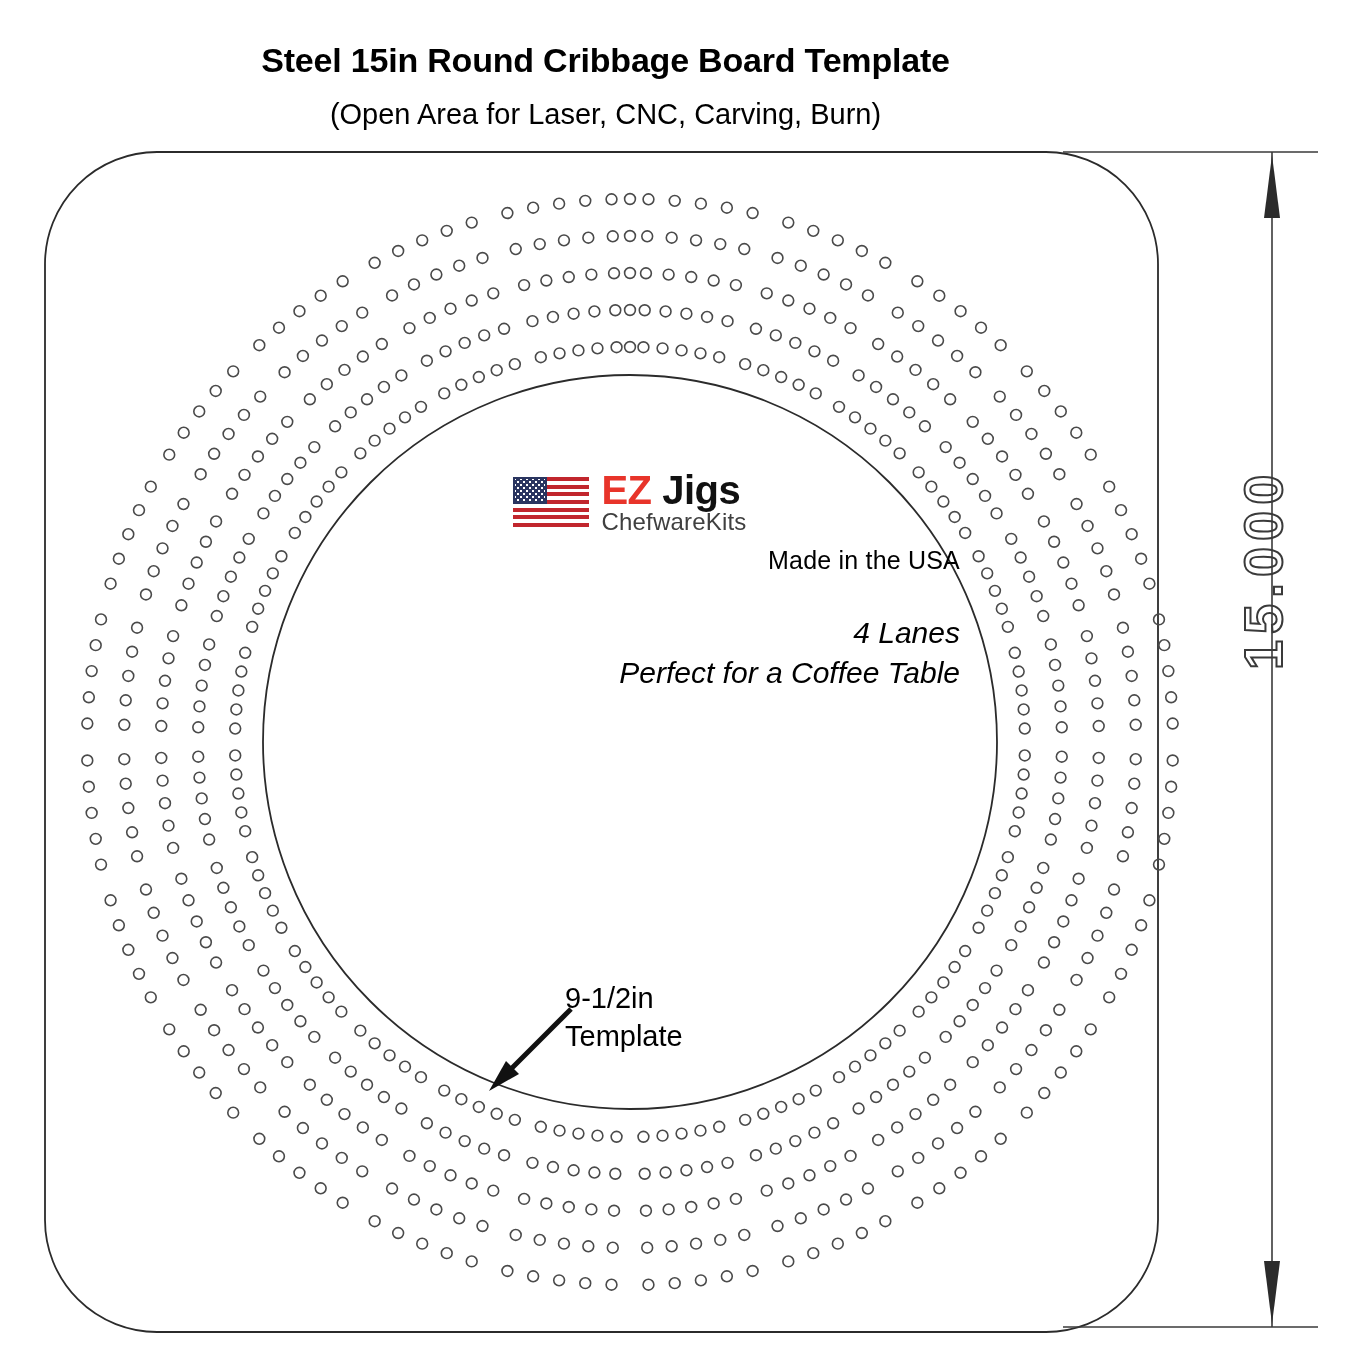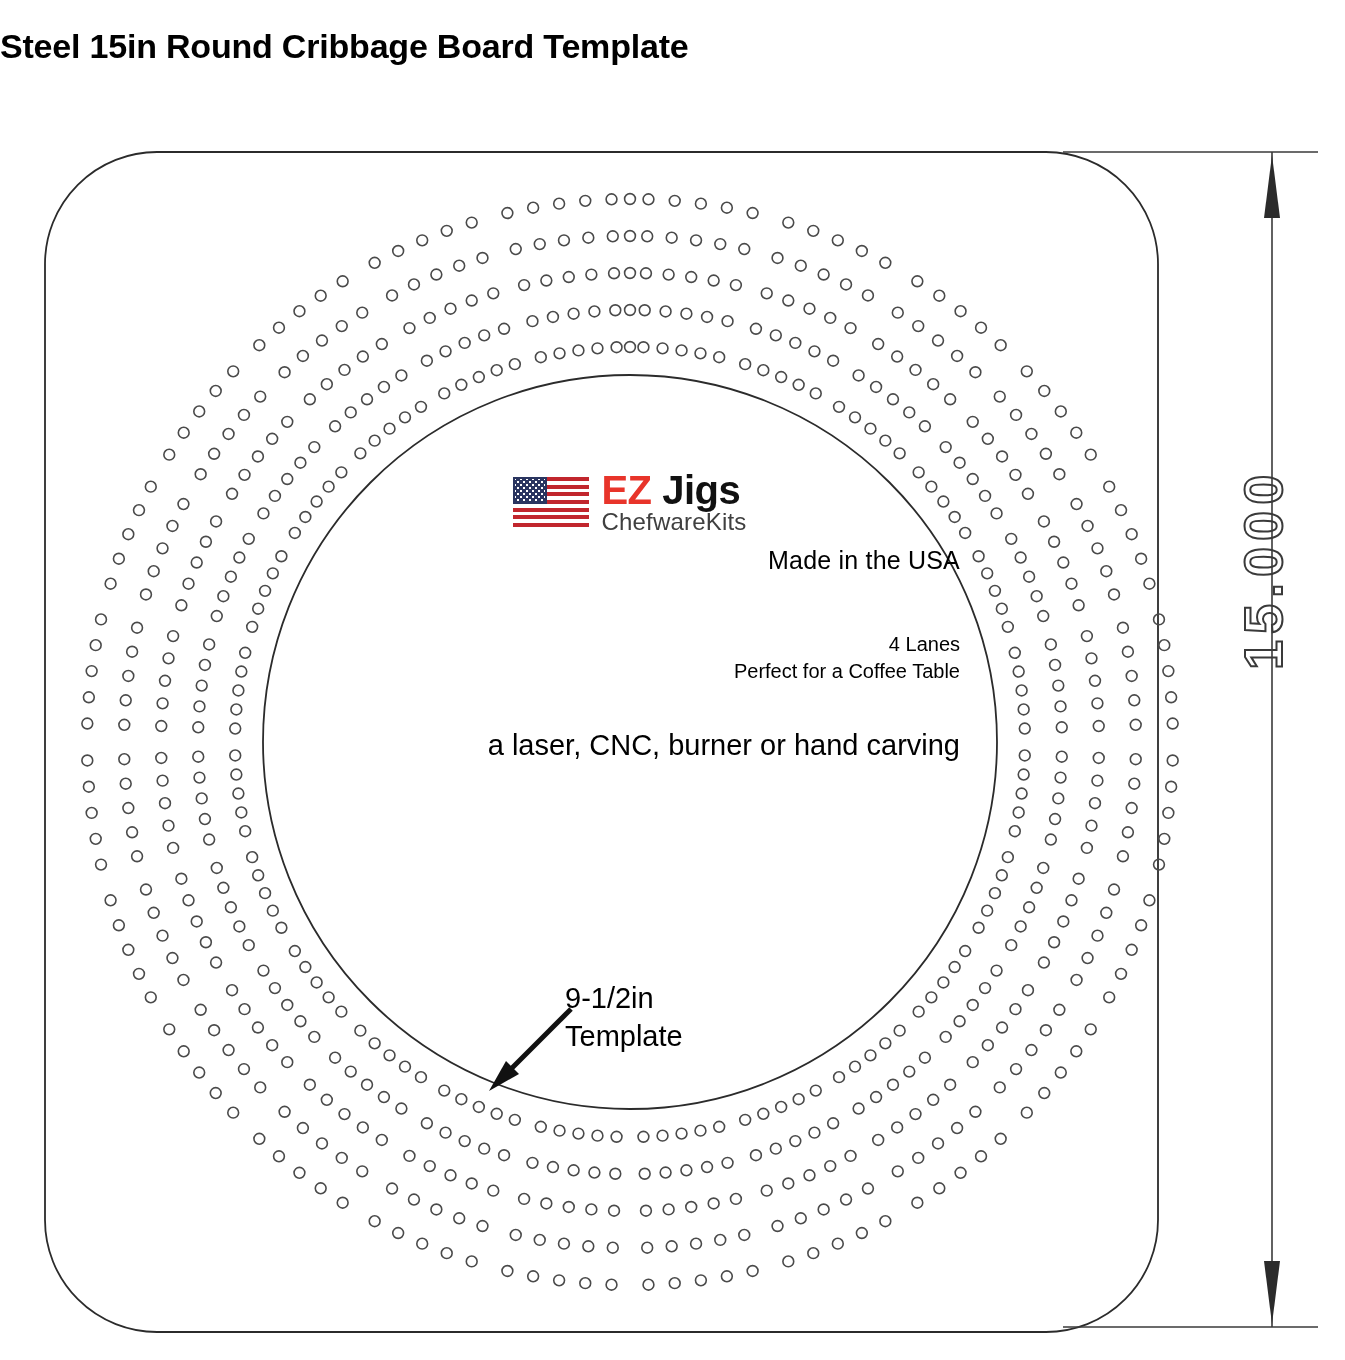--- a/index.html
+++ b/index.html
@@ -22,21 +22,22 @@
     width: 1345px;
     height: 1360px;
   }
 
   
   .title-block {
     position: absolute;
     top: 0;
     left: 0;
     width: 1211px;
-    padding-top: 28px;
+    text-align: center;
+    padding-top: 42px;
   }
   .title-main {
     font-size: 34px;
     font-weight: bold;
     letter-spacing: -0.2px;
     line-height: 1.1;
   }
   .title-sub {
     font-size: 29px;
     font-weight: normal;
@@ -125,23 +126,24 @@
     align-self: center;
   }
   .made-usa {
     font-size: 25px;
     font-weight: normal;
     margin-top: 12px;
     letter-spacing: 0.2px;
   }
 
   .features {
-    margin-top: 56px;
-    font-size: 20px;
+    margin-top: 38px;
+    font-size: 30px;
     line-height: 1.33;
+    font-style: italic;
   }
   .features div { white-space: nowrap; }
 
   .blurb {
     margin-top: 42px;
     font-size: 29px;
     line-height: 1.35;
   }
   .blurb div { white-space: nowrap; }
 
@@ -172,20 +174,21 @@
     white-space: nowrap;
   }
 </style>
 </head>
 <body>
 
 <div class="stage">
 
   <div class="title-block">
     <div class="title-main">Steel 15in Round Cribbage Board Template</div>
+    <div class="title-sub">(Open Area for Laser, CNC, Carving, Burn)</div>
   </div>
 
   <svg class="drawing" viewBox="0 0 1345 1360">
     <defs>
       <marker id="arrowUp" markerWidth="14" markerHeight="22" refX="7" refY="2" orient="auto-start-reverse" markerUnits="userSpaceOnUse">
         <path d="M7,0 L12,22 L2,22 Z" fill="#2b2b2b"></path>
       </marker>
     </defs>
 
     <rect x="45" y="152" width="1113" height="1180" rx="112" ry="112" fill="none" stroke="#2b2b2b" stroke-width="1.8"></rect>
@@ -839,21 +842,20 @@
     </div>
 
     <div class="made-usa">Made in the USA</div>
 
     <div class="features">
       <div>4 Lanes</div>
       <div>Perfect for a Coffee Table</div>
     </div>
 
     <div class="blurb">
-      <div>a laser, CNC, burner or hand carving</div>
     </div>
   </div>
 
   <div class="callout">
     <div>9-1/2in</div>
     <div>Template</div>
   </div>
 
   <div class="dim-text">15.000</div>
 

